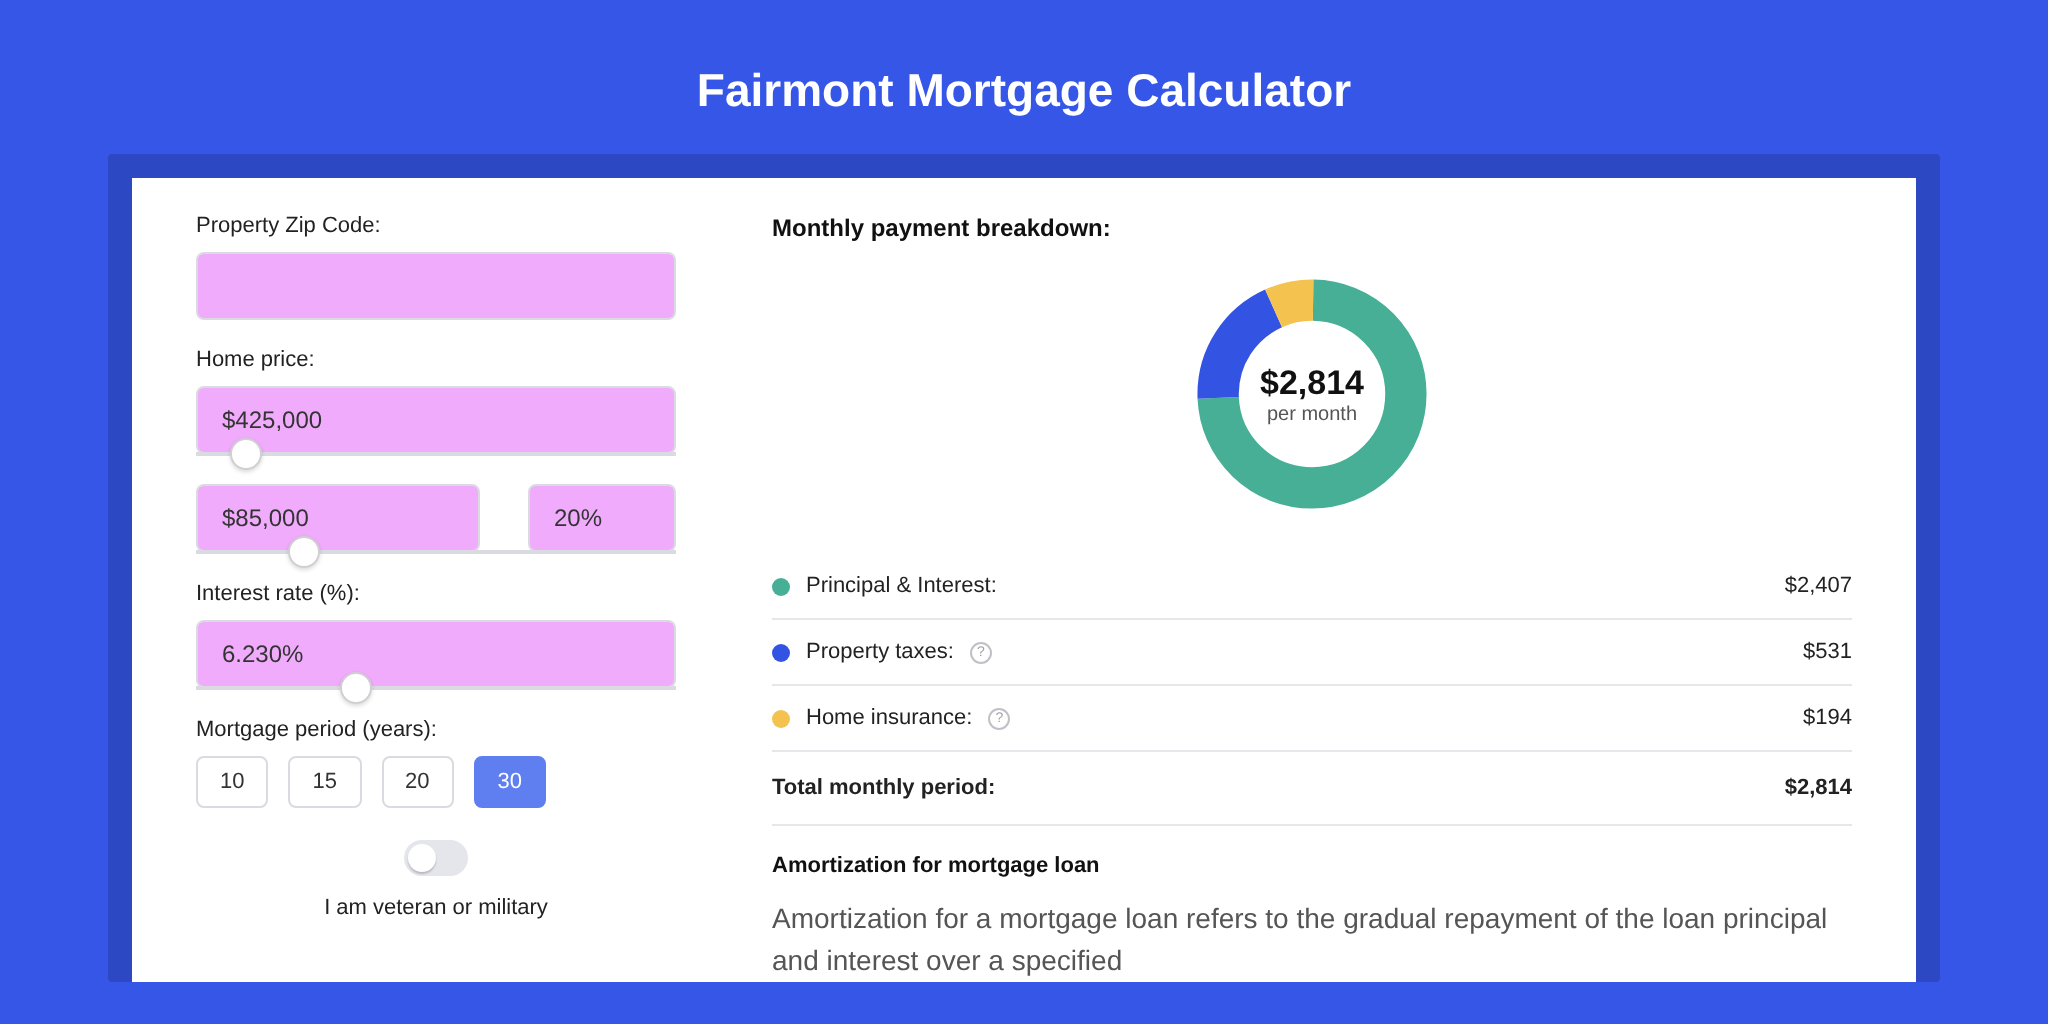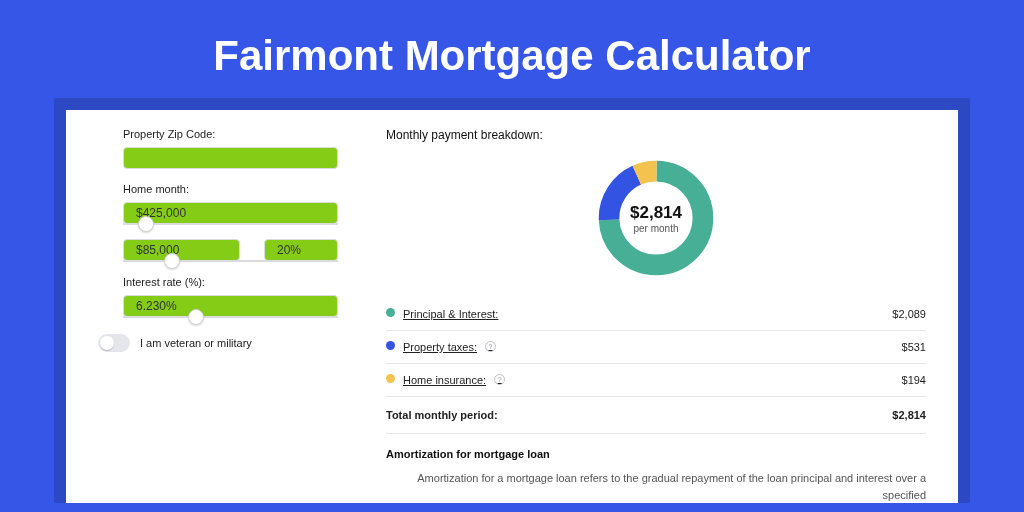--- a/index.html
+++ b/index.html
@@ -5,21 +5,21 @@
 * { box-sizing: border-box; margin: 0; padding: 0; }
 body {
   font-family: -apple-system, BlinkMacSystemFont, "Segoe UI", Arial, sans-serif;
   background: #3656e8;
   width: 1024px;
   height: 512px;
   overflow: hidden;
 }
 .page-title {
   color: #fff;
-  font-size: 42px;
+  font-size: 23px;
   font-weight: 700;
   text-align: center;
   padding: 32px 0 18px 0;
 }
 .backdrop {
   background: #2c48c2;
   margin: 0 54px;
   padding: 12px 12px 0 12px;
   border-radius: 2px;
 }
@@ -35,27 +35,27 @@
 .field-label {
   font-size: 11px;
   color: #222;
   margin-bottom: 7px;
   display: block;
 }
 .input {
   width: 100%;
   border: 1px solid #d9dbe0;
   border-radius: 4px;
-  height: 22px;
+  height: 34px;
   padding: 0 12px;
   font-size: 12px;
   color: #333;
-  background: #84cc16;
-}
-.field { margin-bottom: 14px; margin-left: 25px; }
+  background: #f0abfc;
+}
+.field { margin-bottom: 14px; }
 .slider-track {
   position: relative;
   width: 100%;
   height: 2px;
   background: #d9dbe0;
   margin-top: -1px;
 }
 .slider-track .handle {
   position: absolute;
   top: -7px;
@@ -77,21 +77,21 @@
   font-size: 11px;
   background: #fff;
   cursor: pointer;
   color: #333;
 }
 .seg-btn.active {
   background: #5f7ef0;
   border-color: #5f7ef0;
   color: #fff;
 }
-.toggle-row { display: flex; align-items: center; gap: 10px; margin-top: 16px; }
+.toggle-row { display: flex; align-items: center; gap: 10px; margin-top: 16px; flex-direction: column; }
 .toggle {
   width: 32px;
   height: 18px;
   border-radius: 10px;
   background: #e4e6eb;
   position: relative;
 }
 .toggle .knob {
   position: absolute;
   left: 2px;
@@ -99,21 +99,21 @@
   width: 14px;
   height: 14px;
   border-radius: 50%;
   background: #fff;
   box-shadow: 0 1px 1px rgba(0,0,0,.2);
 }
 .toggle-label { font-size: 11px; color: #222; }
 
 .breakdown-title {
   font-size: 12px;
-  font-weight: 400;
+  font-weight: 700;
   color: #111;
   margin-bottom: 14px;
 }
 .donut-wrap { display: flex; justify-content: center; margin-bottom: 18px; }
 .donut { position: relative; width: 124px; height: 124px; }
 .donut svg { width: 124px; height: 124px; }
 .donut-center {
   position: absolute;
   top: 0; left: 0; right: 0; bottom: 0;
   display: flex;
@@ -125,53 +125,53 @@
 .donut-center .sub { font-size: 10px; color: #555; }
 
 .line-item {
   display: flex;
   align-items: center;
   justify-content: space-between;
   font-size: 11px;
   color: #222;
   padding: 10px 0;
 }
-.line-item .left { display: flex; gap: 8px; text-decoration: underline; }
+.line-item .left { display: flex; align-items: center; gap: 8px; }
 .dot { width: 9px; height: 9px; border-radius: 50%; display: inline-block; }
 .dot.green { background: #46af96; }
 .dot.blue { background: #3353e2; }
 .dot.yellow { background: #f3c24f; }
 .info-icon {
   width: 11px; height: 11px; border-radius: 50%;
   border: 1px solid #c0c0c8;
   display: inline-flex; align-items: center; justify-content: center;
   font-size: 7px; color: #a0a0a0;
 }
 .divider { height: 1px; background: #e6e7eb; }
 .total-row { font-weight: 700; padding: 12px 0; }
 .amort-title { font-size: 11px; font-weight: 700; color: #111; margin-top: 14px; margin-bottom: 10px; }
-.amort-text { font-size: 11px; color: #555; line-height: 1.5; text-align: right; }
+.amort-text { font-size: 14px; color: #555; line-height: 1.5; }
 </style>
 </head>
 <body>
 
 <div class="page-title">Fairmont Mortgage Calculator</div>
 
 <div class="backdrop">
 <div class="card">
 
   <div class="left-col">
 
     <div class="field">
       <label class="field-label">Property Zip Code:</label>
       <input class="input" value="" style="">
     </div>
 
     <div class="field">
-      <label class="field-label">Home month:</label>
+      <label class="field-label">Home price:</label>
       <input class="input" value="$425,000" style="">
       <div class="slider-track">
         <div class="handle" style="left:7%"></div>
       </div>
     </div>
 
     <div class="field">
       <div class="row-2">
         <input class="input" value="$85,000" style="">
         <input class="input" value="20%" style="">
@@ -182,20 +182,29 @@
     </div>
 
     <div class="field">
       <label class="field-label">Interest rate (%):</label>
       <input class="input" value="6.230%" style="">
       <div class="slider-track">
         <div class="handle" style="left:30%"></div>
       </div>
     </div>
 
+    <div class="field">
+      <label class="field-label">Mortgage period (years):</label>
+      <div class="seg-group">
+        <button class="seg-btn">10</button>
+        <button class="seg-btn">15</button>
+        <button class="seg-btn">20</button>
+        <button class="seg-btn active">30</button>
+      </div>
+    </div>
 
     <div class="toggle-row">
       <div class="toggle">
         <div class="knob"></div>
       </div>
       <span class="toggle-label">I am veteran or military</span>
     </div>
 
   </div>
 
@@ -214,21 +223,21 @@
           <div class="sub">per month</div>
         </div>
       </div>
     </div>
 
     <div class="line-item">
       <span class="left">
         <span class="dot green"></span>
         <span>Principal &amp; Interest:</span>
       </span>
-      <span>$2,089</span>
+      <span>$2,407</span>
     </div>
     <div class="divider"></div>
 
     <div class="line-item">
       <span class="left">
         <span class="dot blue"></span>
         <span>Property taxes:</span>
         <span class="info-icon">?</span>
       </span>
       <span>$531</span>

